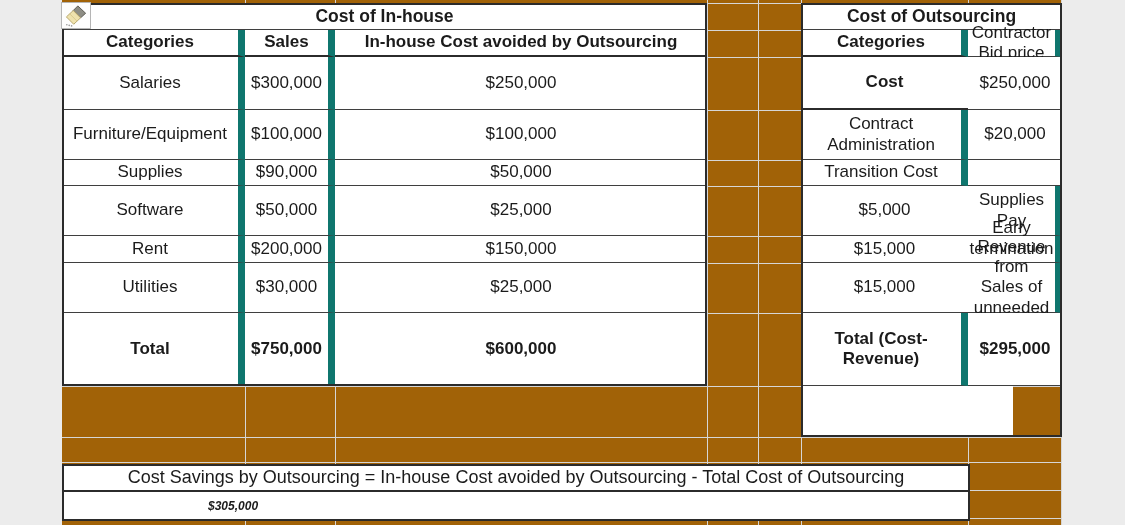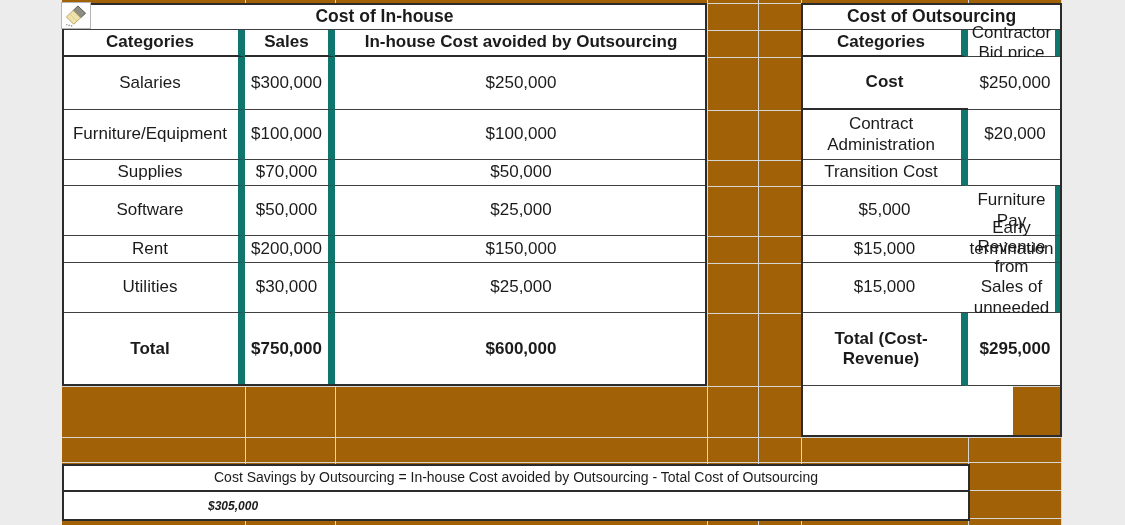--- a/index.html
+++ b/index.html
@@ -24,21 +24,21 @@
   .title-cell{grid-column:1/-1;font-weight:700;font-size:17.5px;border-right:none;}
   .hdr{font-weight:700;border-bottom:2px solid #2b2b2b;}
   .nobr{border-right:none;}
   .ol{position:absolute;border:2px solid #2b2b2b;box-sizing:border-box;
       pointer-events:none;z-index:2;background:transparent;}
   #olL{left:0;top:3px;width:645px;height:383px;}
   #olR{left:739px;top:3px;width:261px;height:434px;}
   #olS{left:0;top:464px;width:908px;height:57px;}
   #summary{position:absolute;left:0;top:464px;width:908px;height:57px;background:#fff;z-index:1;box-sizing:border-box;}
   #sumFormula{height:28px;border-bottom:2px solid #2b2b2b;display:flex;align-items:center;
-      justify-content:center;font-size:14px;box-sizing:border-box;}
+      justify-content:center;font-size:18px;box-sizing:border-box;}
   #sumValueRow{height:27px;display:flex;align-items:center;}
   #sumValue{padding-left:146px;font-weight:700;font-style:italic;font-size:12px;}
   #iconBox{position:absolute;left:-1px;top:2px;width:30px;height:27px;background:#fdfdfd;
       border:1px solid #b5b5b5;z-index:3;display:flex;align-items:center;justify-content:center;box-sizing:border-box;}
 </style>
 </head>
 <body>
 
 <div id="sheet">
 
@@ -77,21 +77,21 @@
 
     <div class="c">Salaries</div>
     <div class="c">$300,000</div>
     <div class="c nobr">$250,000</div>
 
     <div class="c">Furniture/Equipment</div>
     <div class="c">$100,000</div>
     <div class="c nobr">$100,000</div>
 
     <div class="c">Supplies</div>
-    <div class="c">$70,000</div>
+    <div class="c">$90,000</div>
     <div class="c nobr">$50,000</div>
 
     <div class="c">Software</div>
     <div class="c">$50,000</div>
     <div class="c nobr">$25,000</div>
 
     <div class="c">Rent</div>
     <div class="c">$200,000</div>
     <div class="c nobr">$150,000</div>
 
@@ -115,21 +115,21 @@
     <div class="c nobr">$250,000</div>
 
     <div class="c catR">Contract Administration</div>
     <div class="c nobr">$20,000</div>
 
     <div class="c catR">Transition Cost</div>
     <div class="c nobr"></div>
 
     <div class="c nobr">$5,000</div>
 
-    <div class="c catR">Furniture Pay</div>
+    <div class="c catR">Supplies Pay</div>
     <div class="c nobr">$15,000</div>
 
     <div class="c catR">Early termination penalties</div>
     <div class="c nobr">$15,000</div>
 
     <div class="c catR">Revenue from Sales of unneeded assets</div>
 
     <div class="c catR b">Total (Cost-Revenue)</div>
     <div class="c b nobr">$295,000</div>
   </div>

